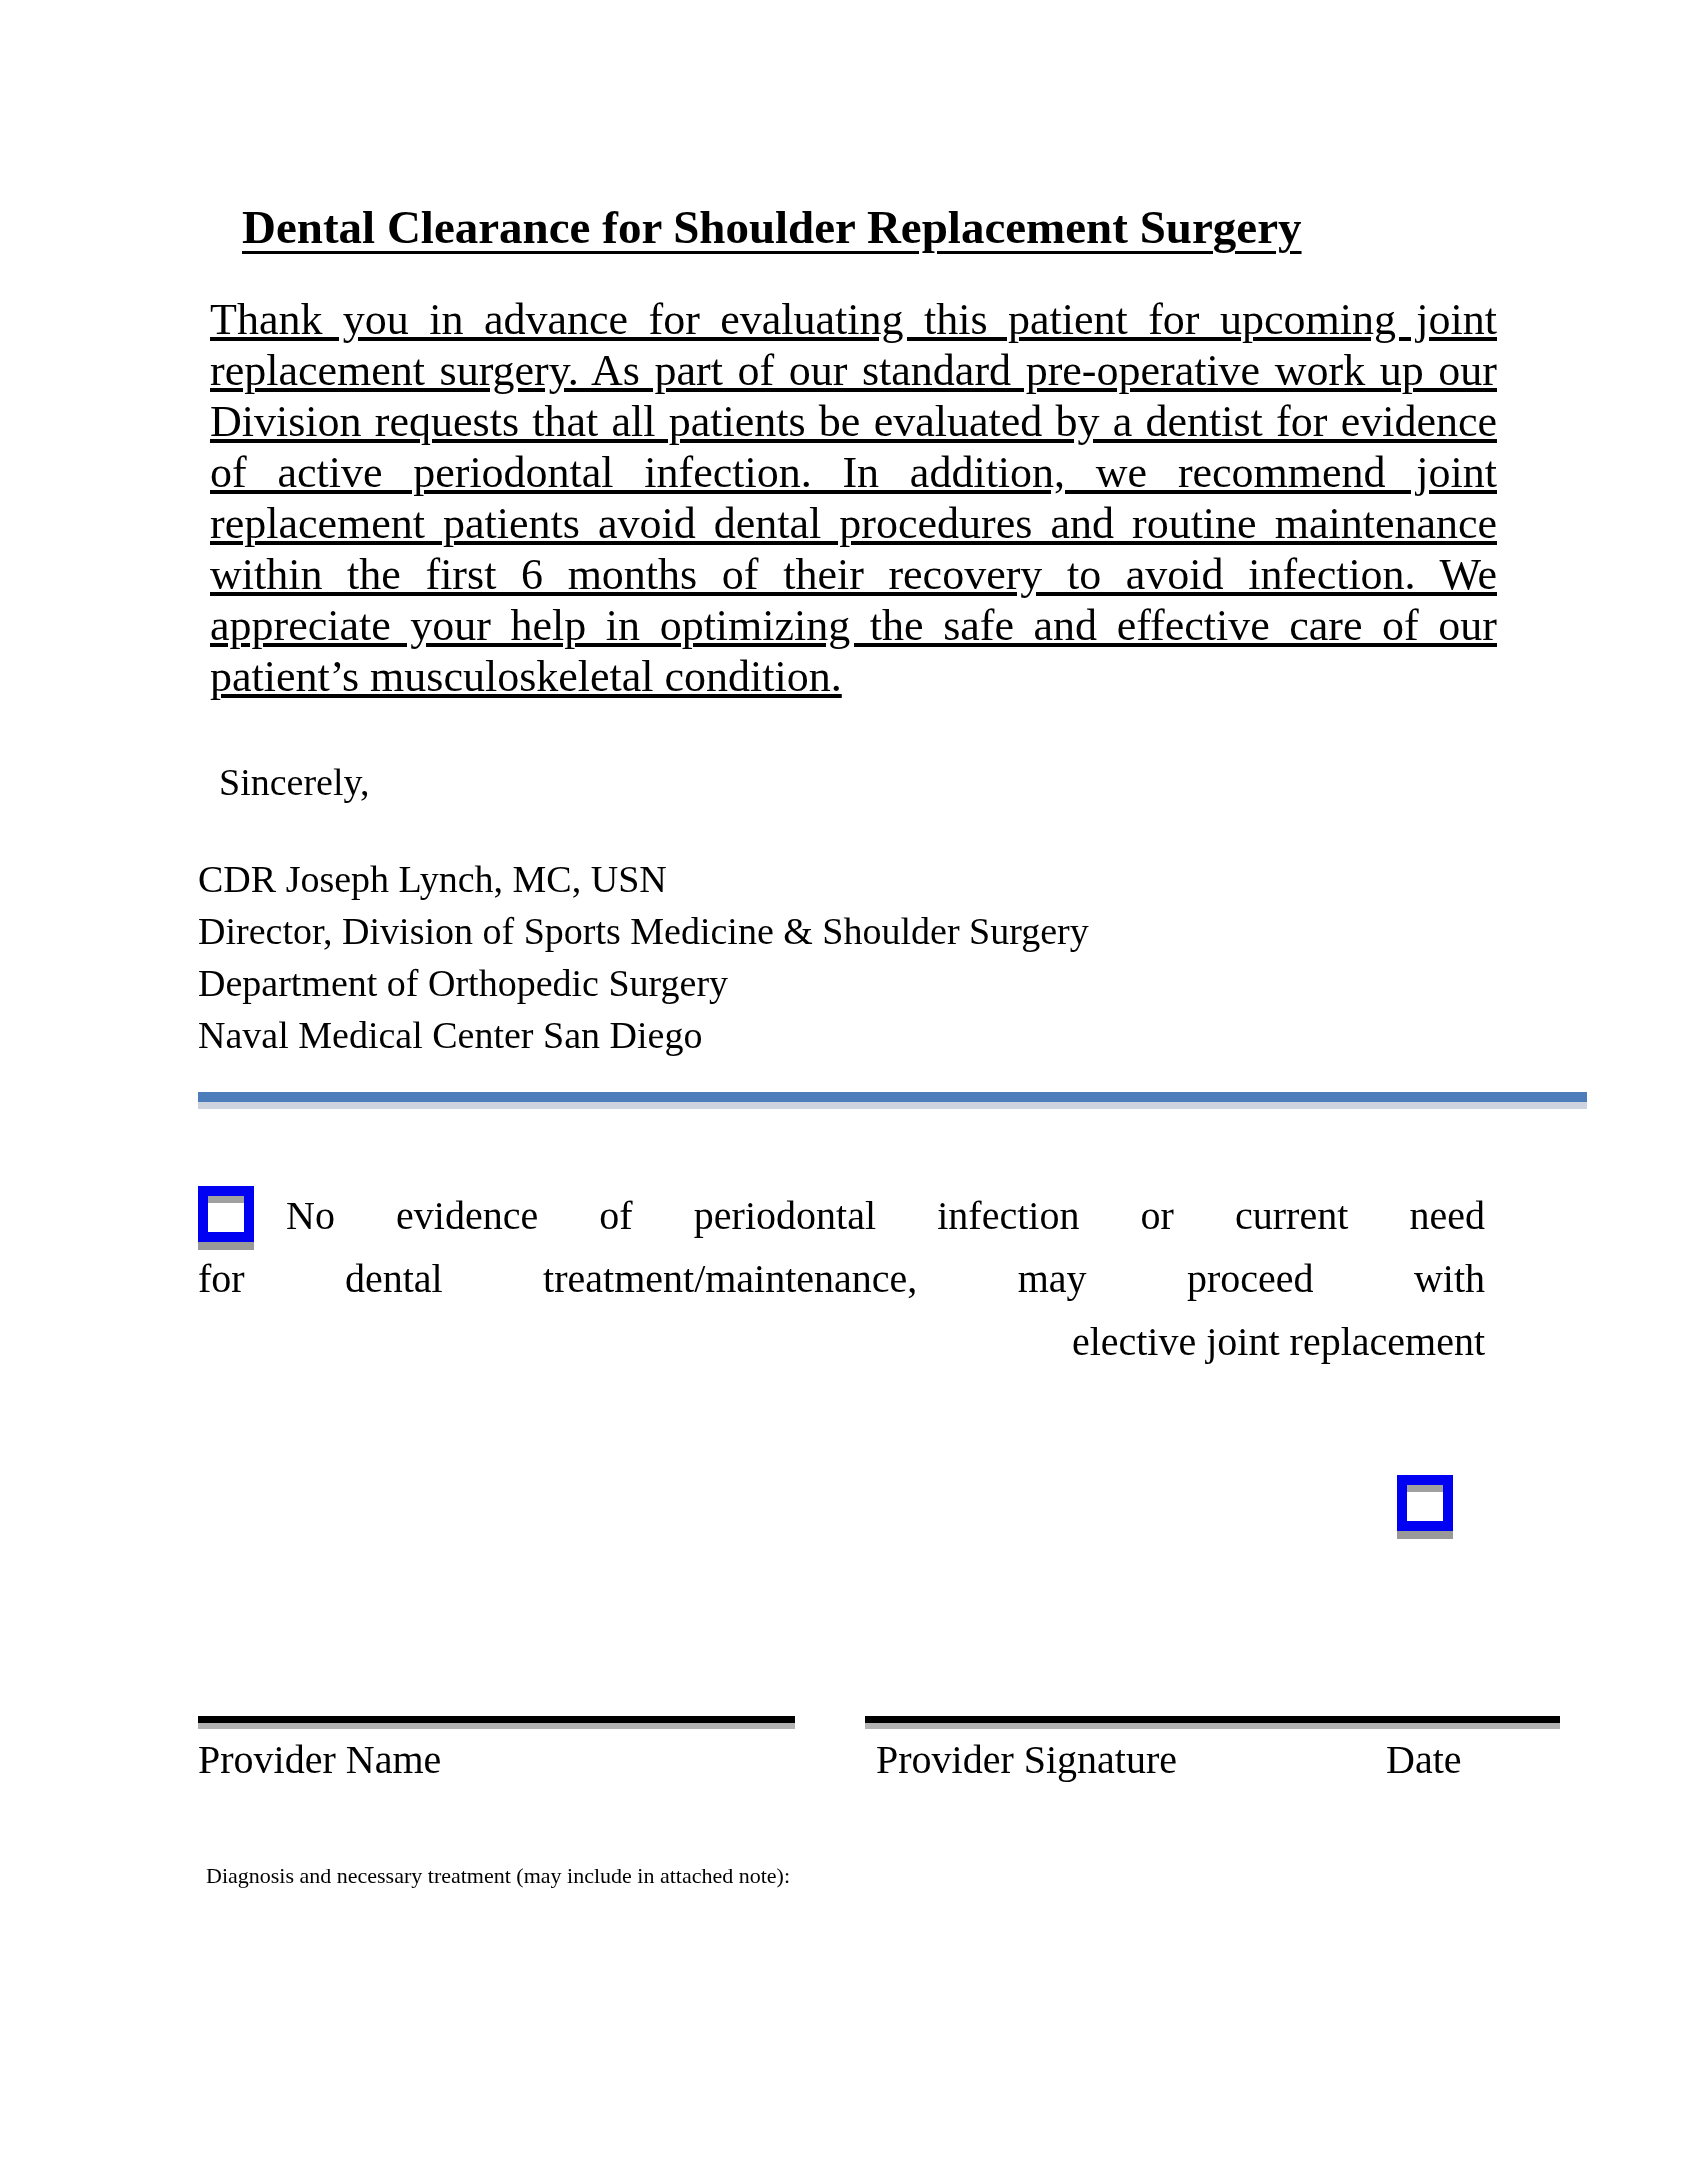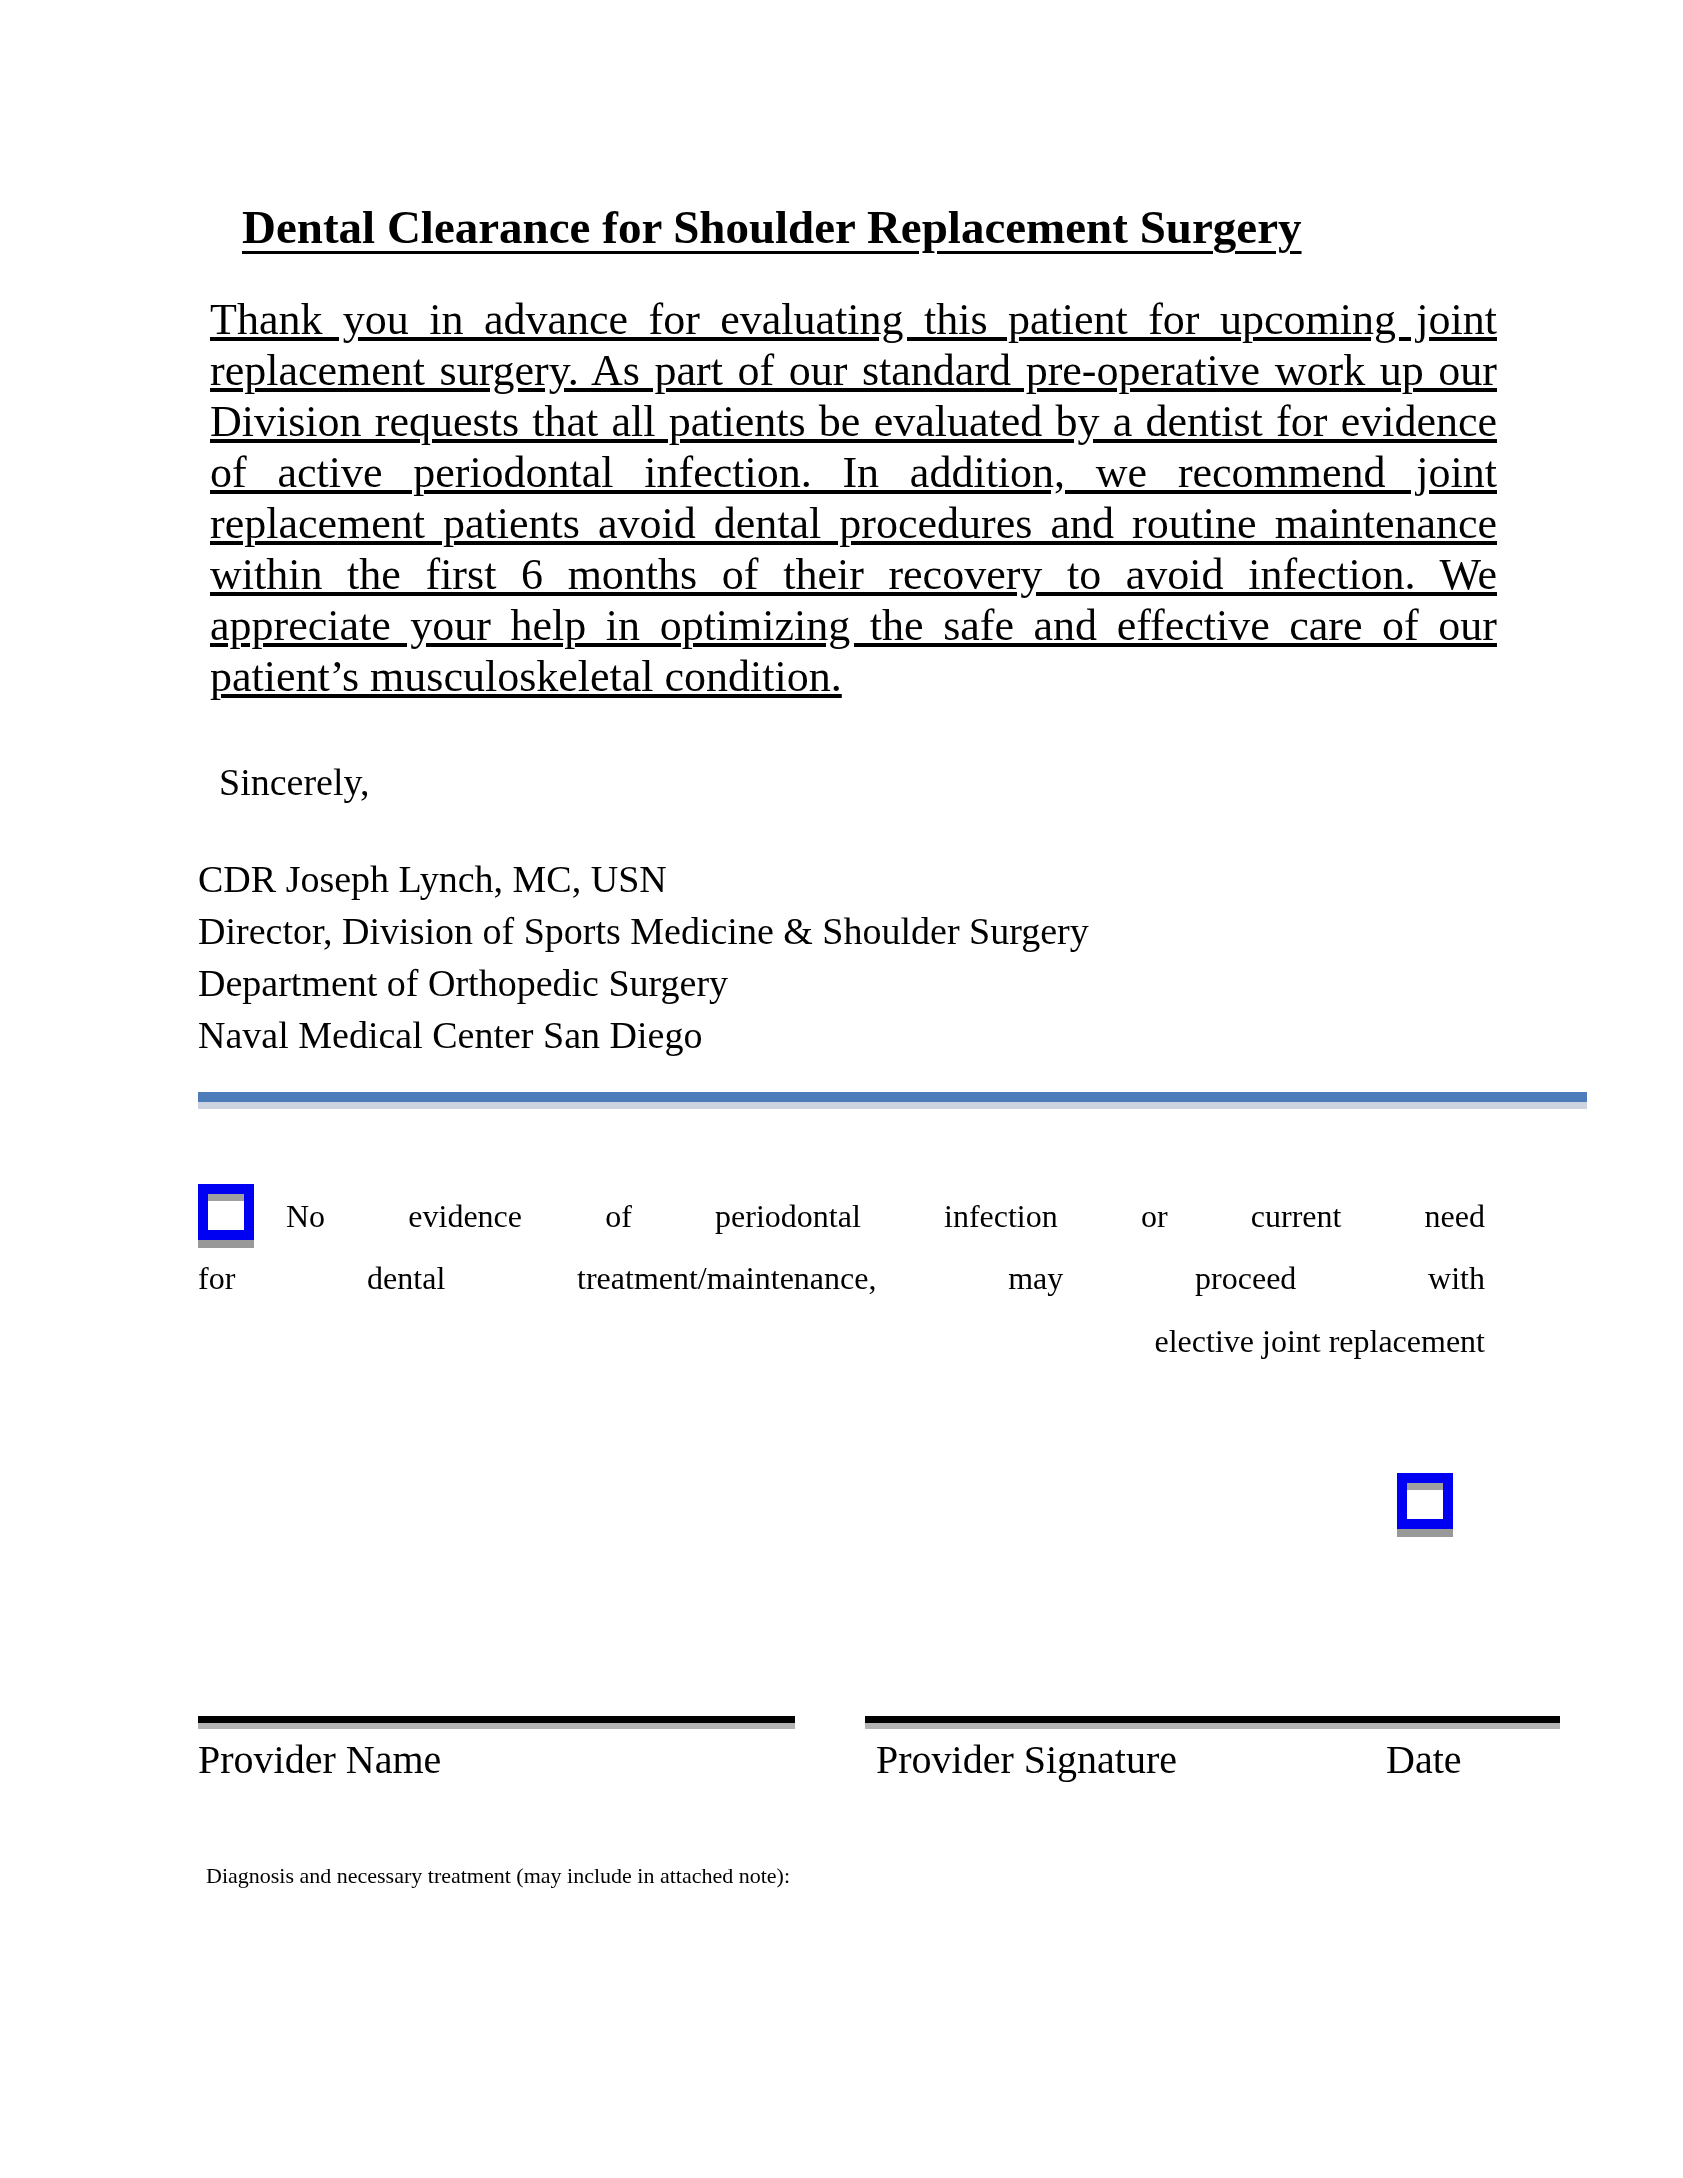--- a/index.html
+++ b/index.html
@@ -30,21 +30,21 @@
 
   .sigblock{position:absolute;top:853px;left:0;width:1287px;font-size:38px;}
   .sigblock div{height:52px;line-height:52px;white-space:nowrap;}
 
   .divider{
     position:absolute;top:1092px;left:0;width:1389px;height:10px;
     background:#4d7cba;
     border-bottom:7px solid #cdd3df;
   }
 
-  .option{position:absolute;left:0;width:1287px;font-size:32px;}
+  .option{position:absolute;left:0;width:1287px;font-size:40px;}
   .option1{top:1184px;}
   .option2{top:1473px;}
   .oline{height:63px;line-height:63px;text-align:justify;text-align-last:justify;white-space:nowrap;}
   .olast{height:63px;line-height:63px;text-align:right;white-space:nowrap;}
   .checkbox{
     display:inline-block;
     width:36px;height:36px;
     border:10px solid #0000f2;
     background:#ffffff;
     box-shadow:0 8px 0 #999999, inset 0 7px 0 #a0a0a0;

